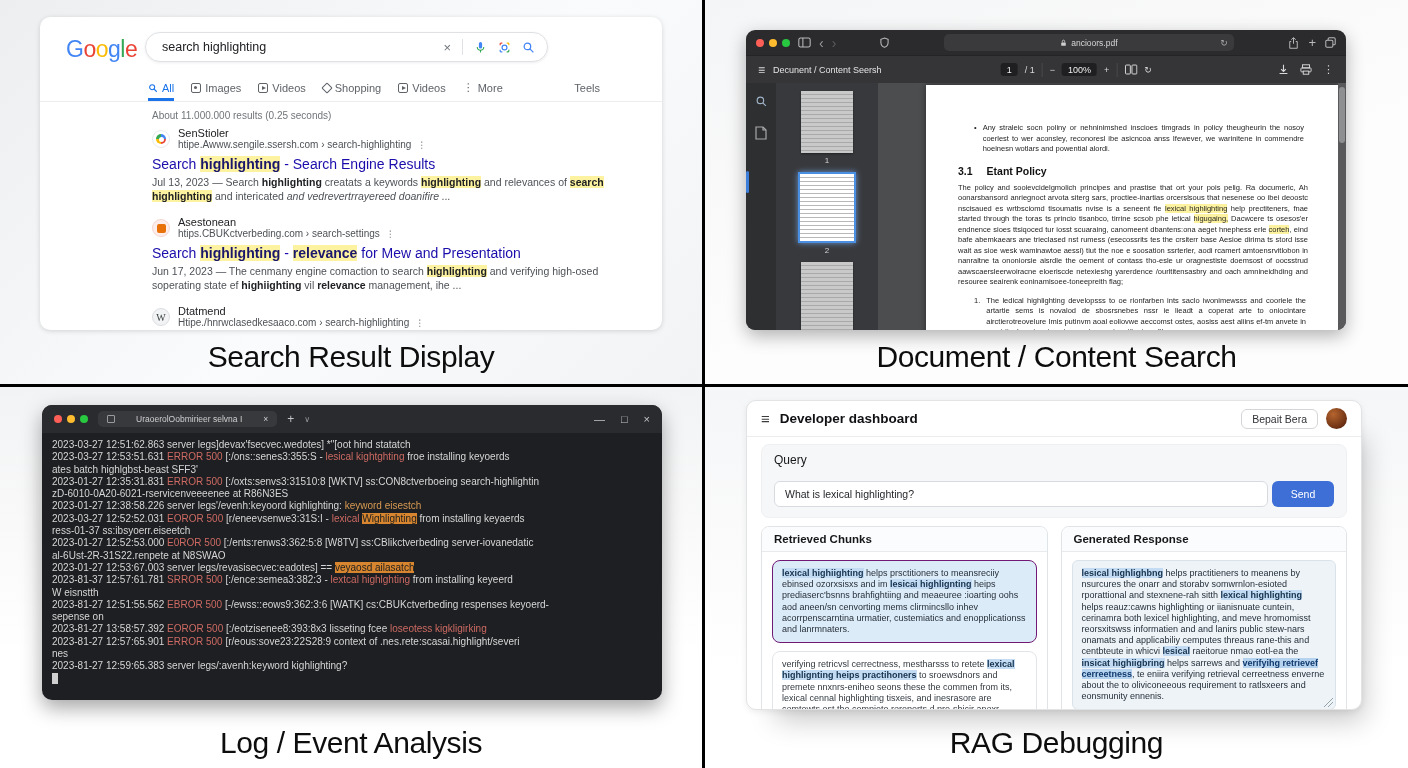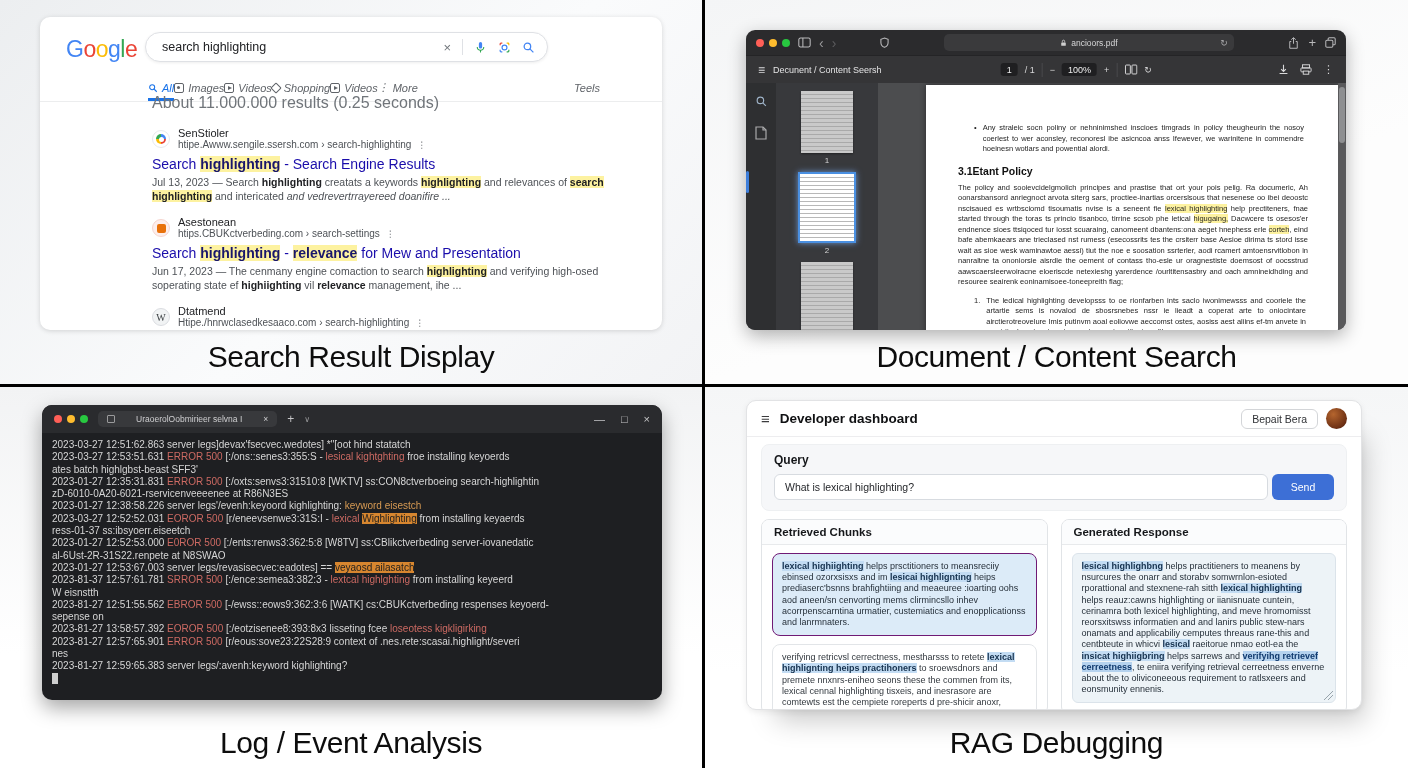--- a/index.html
+++ b/index.html
@@ -23,32 +23,32 @@
            box-shadow:0 1px 5px rgba(0,0,0,.15); overflow:hidden; }
   .glogo { position:absolute; left:26px; top:19px; font-size:23px; font-weight:500; letter-spacing:-.5px; }
   .gl-b{color:#4285F4}.gl-r{color:#EA4335}.gl-y{color:#FBBC05}.gl-g{color:#34A853}
   .gpill { position:absolute; left:105px; top:15px; width:403px; height:30px; border:1px solid #dfe1e5;
            border-radius:16px; display:flex; align-items:center; padding:0 12px 0 16px; background:#fff;
            box-shadow:0 1px 3px rgba(32,33,36,.08); }
   .gpill .q { flex:1; font-size:12.5px; color:#202124; }
   .gpill .pic { display:flex; align-items:center; gap:11px; }
   .gx { color:#70757a; font-size:13px; }
   .pdiv { width:1px; height:16px; background:#dfe1e5; }
-  .gtabs { position:absolute; left:108px; top:60px; width:452px; display:flex; align-items:flex-end; 
-           font-size:11px; color:#5f6368; height:24px;font-style:italic; }
+  .gtabs { position:absolute; left:108px; top:60px; width:452px; display:flex; align-items:flex-end; gap:17px;
+           font-size:11px; color:#5f6368; height:24px; }
   .gtab { display:flex; align-items:center; gap:4px; padding-bottom:7px; }
   .gtab.active { color:#1a73e8; border-bottom:3px solid #1a73e8; padding-bottom:4px; font-weight:500; }
   .gtab-tools { margin-left:auto; }
   .gt-ico{width:10px;height:10px;display:inline-block;position:relative;border:1px solid #5f6368;border-radius:2px}
   .gt-ico.img::after{content:"";position:absolute;left:2px;top:2px;width:3px;height:3px;border-radius:50%;background:#5f6368}
   .gt-ico.vid::after{content:"";position:absolute;left:3px;top:2px;border-left:4px solid #5f6368;border-top:2.5px solid transparent;border-bottom:2.5px solid transparent}
   .gt-tag{width:8px;height:8px;border:1px solid #5f6368;transform:rotate(45deg);border-radius:1px;display:inline-block}
   .gt-more{font-size:11px;color:#5f6368}
   .ghr { position:absolute; left:0; top:84px; width:622px; height:1px; background:#ecedee; }
-  .gstats { position:absolute; left:112px; top:77px; font-size:16px; color:#70757a; }
+  .gstats { position:absolute; left:112px; top:93px; font-size:10px; color:#70757a; }
   .gresults { position:absolute; left:112px; top:110px; width:486px; }
   .gres { margin-bottom:13px; }
   .gres-head { display:flex; align-items:center; gap:8px; }
   .fav { width:18px; height:18px; border-radius:50%; border:1px solid #e8eaed; background:#fff;
          display:flex; align-items:center; justify-content:center; flex:0 0 auto; }
   .fav-ring { width:10px; height:10px; border-radius:50%;
               background:conic-gradient(#4285F4 0 25%, #EA4335 25% 50%, #FBBC05 50% 75%, #34A853 75%); position:relative;}
   .fav-ring::after{content:"";position:absolute;left:2.5px;top:2.5px;width:5px;height:5px;border-radius:50%;background:#fff;}
   .fav.red { background:#fdeeec; border-color:#f5d5cf; }
   .fav-sq { width:9px; height:9px; border-radius:2px; background:#e8710a; }
@@ -93,21 +93,21 @@
   .thumb.sel { width:58px; height:74px; background:#fff; border:2px solid #4a90e2; box-shadow:0 0 6px rgba(120,170,240,.8);
            background-image:repeating-linear-gradient(#ffffff 0 3px, #b8b8b8 3px 4px); }
   .thumb.p3 { height:70px; }
   .tlabel { font-size:8px; color:#d6d6d7; margin-bottom:4px; }
   .pdf-main { flex:1; position:relative; }
   .pdf-page { position:absolute; left:48px; top:2px; width:412px; height:250px; background:#fff;
               box-shadow:0 0 6px rgba(0,0,0,.45); padding:38px 30px 0 32px; overflow:hidden; }
   .pdf-bullet { display:flex; gap:6px; margin-left:16px; width:330px; }
   .pdf-small { font-size:7.5px; line-height:10.5px; color:#1f1f1f; text-align:justify; }
   .pdf-h { font-size:10.5px; font-weight:700; color:#111; margin:10px 0 6px; }
-  .pdf-h .num { }
+  .pdf-h .num { margin-right:14px; }
   .pdf-item { display:flex; gap:6px; margin-top:8px; margin-left:16px; width:332px; }
   .pdf-scroll { position:absolute; right:0; top:0; width:8px; height:100%; background:#59595b; }
   .pdf-scroll .th { position:absolute; right:1px; top:4px; width:6px; height:56px; background:#8e8f91; border-radius:3px; }
 
   
   #term { left:42px; top:405px; width:620px; height:295px; background:#1e1f22; border-radius:10px; overflow:hidden;
           box-shadow:0 8px 20px rgba(0,0,0,.35); }
   .term-bar { height:28px; background:#2a2b2e; display:flex; align-items:center; padding:0 12px; gap:10px; }
   .term-tab { display:flex; align-items:center; gap:21px; background:#38393c; border-radius:5px; padding:3px 9px;
               font-size:8.5px; color:#cfcfd1; }
@@ -123,21 +123,21 @@
   
   #dash { left:746px; top:400px; width:616px; height:310px; background:#fff; border:1px solid #e2e3e5; border-radius:10px;
           overflow:hidden; box-shadow:16px 24px 26px -14px rgba(0,0,0,.22), 0 2px 6px rgba(0,0,0,.07); }
   .d-head { height:36px; display:flex; align-items:center; gap:10px; padding:0 14px; border-bottom:1px solid #ededef; }
   .d-burger { font-size:15px; color:#3c3c3e; }
   .d-title { font-size:13.5px; font-weight:700; color:#101113; }
   .d-user { margin-left:auto; display:flex; align-items:center; gap:8px; }
   .d-userbtn { border:1px solid #d3d5d8; border-radius:6px; padding:3px 10px; font-size:10.5px; color:#303236; background:#fff; }
   .d-avatar { width:21px; height:21px; border-radius:50%; background:radial-gradient(circle at 35% 30%, #b5652e, #6d3014 70%, #3c1507); }
   .d-query { margin:7px 14px 0; background:#f6f7f9; border:1px solid #eef0f2; border-radius:8px; padding:8px 12px 10px; }
-  .d-qlabel { font-size:12px; font-weight:700; color:#15171a; margin-bottom:7px; }
+  .d-qlabel { font-size:12px; font-weight:400; color:#15171a; margin-bottom:14px; }
   .d-qrow { display:flex; gap:4px; }
   .d-input { flex:1; height:26px; border:1px solid #d7dbe0; border-radius:6px; background:#fff; font-size:10.5px;
              color:#25272b; padding:0 10px; font-family:"Liberation Sans",sans-serif; }
   .d-send { width:62px; height:26px; background:#3d6fd6; border:none; border-radius:6px; color:#fff; font-size:10.5px;
             font-family:"Liberation Sans",sans-serif; }
   .d-panels { display:flex; gap:13px; margin:8px 14px 0; height:196px; }
   .d-panel { flex:1; border:1px solid #e1e4e7; border-radius:8px; background:#fff; overflow:hidden; }
   .d-ptitle { padding:6px 12px; font-size:11.5px; font-weight:700; color:#15171a; border-bottom:1px solid #e8eaec; background:#fbfcfd; }
   .d-pbody { padding:8px 10px; }
   .chunk { font-size:9px; line-height:11.2px; color:#26303a; border-radius:8px; padding:7px 9px; }

